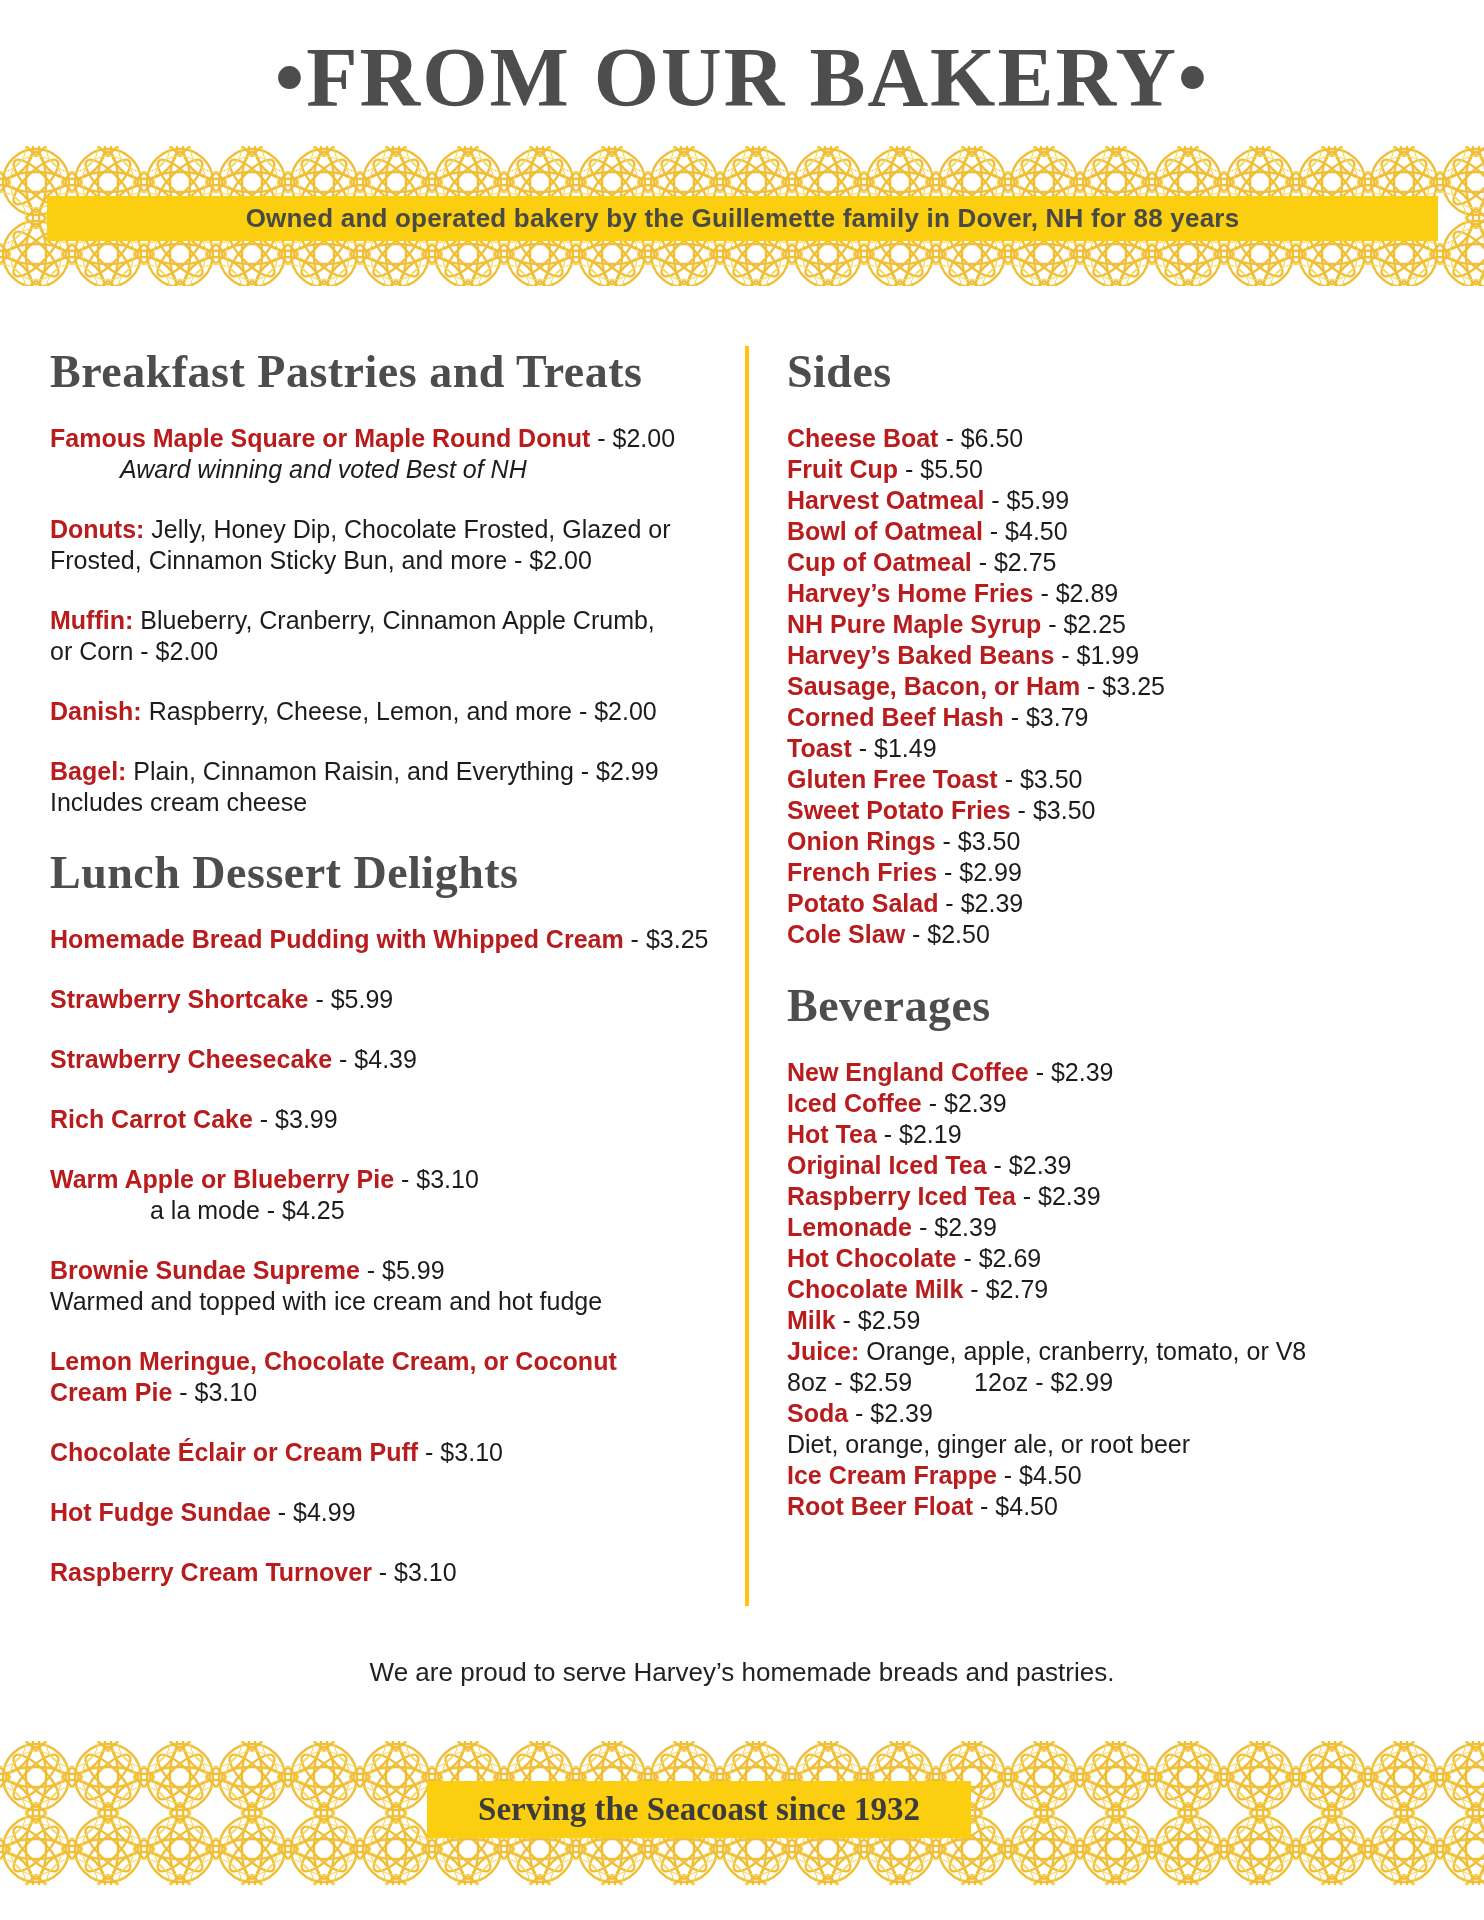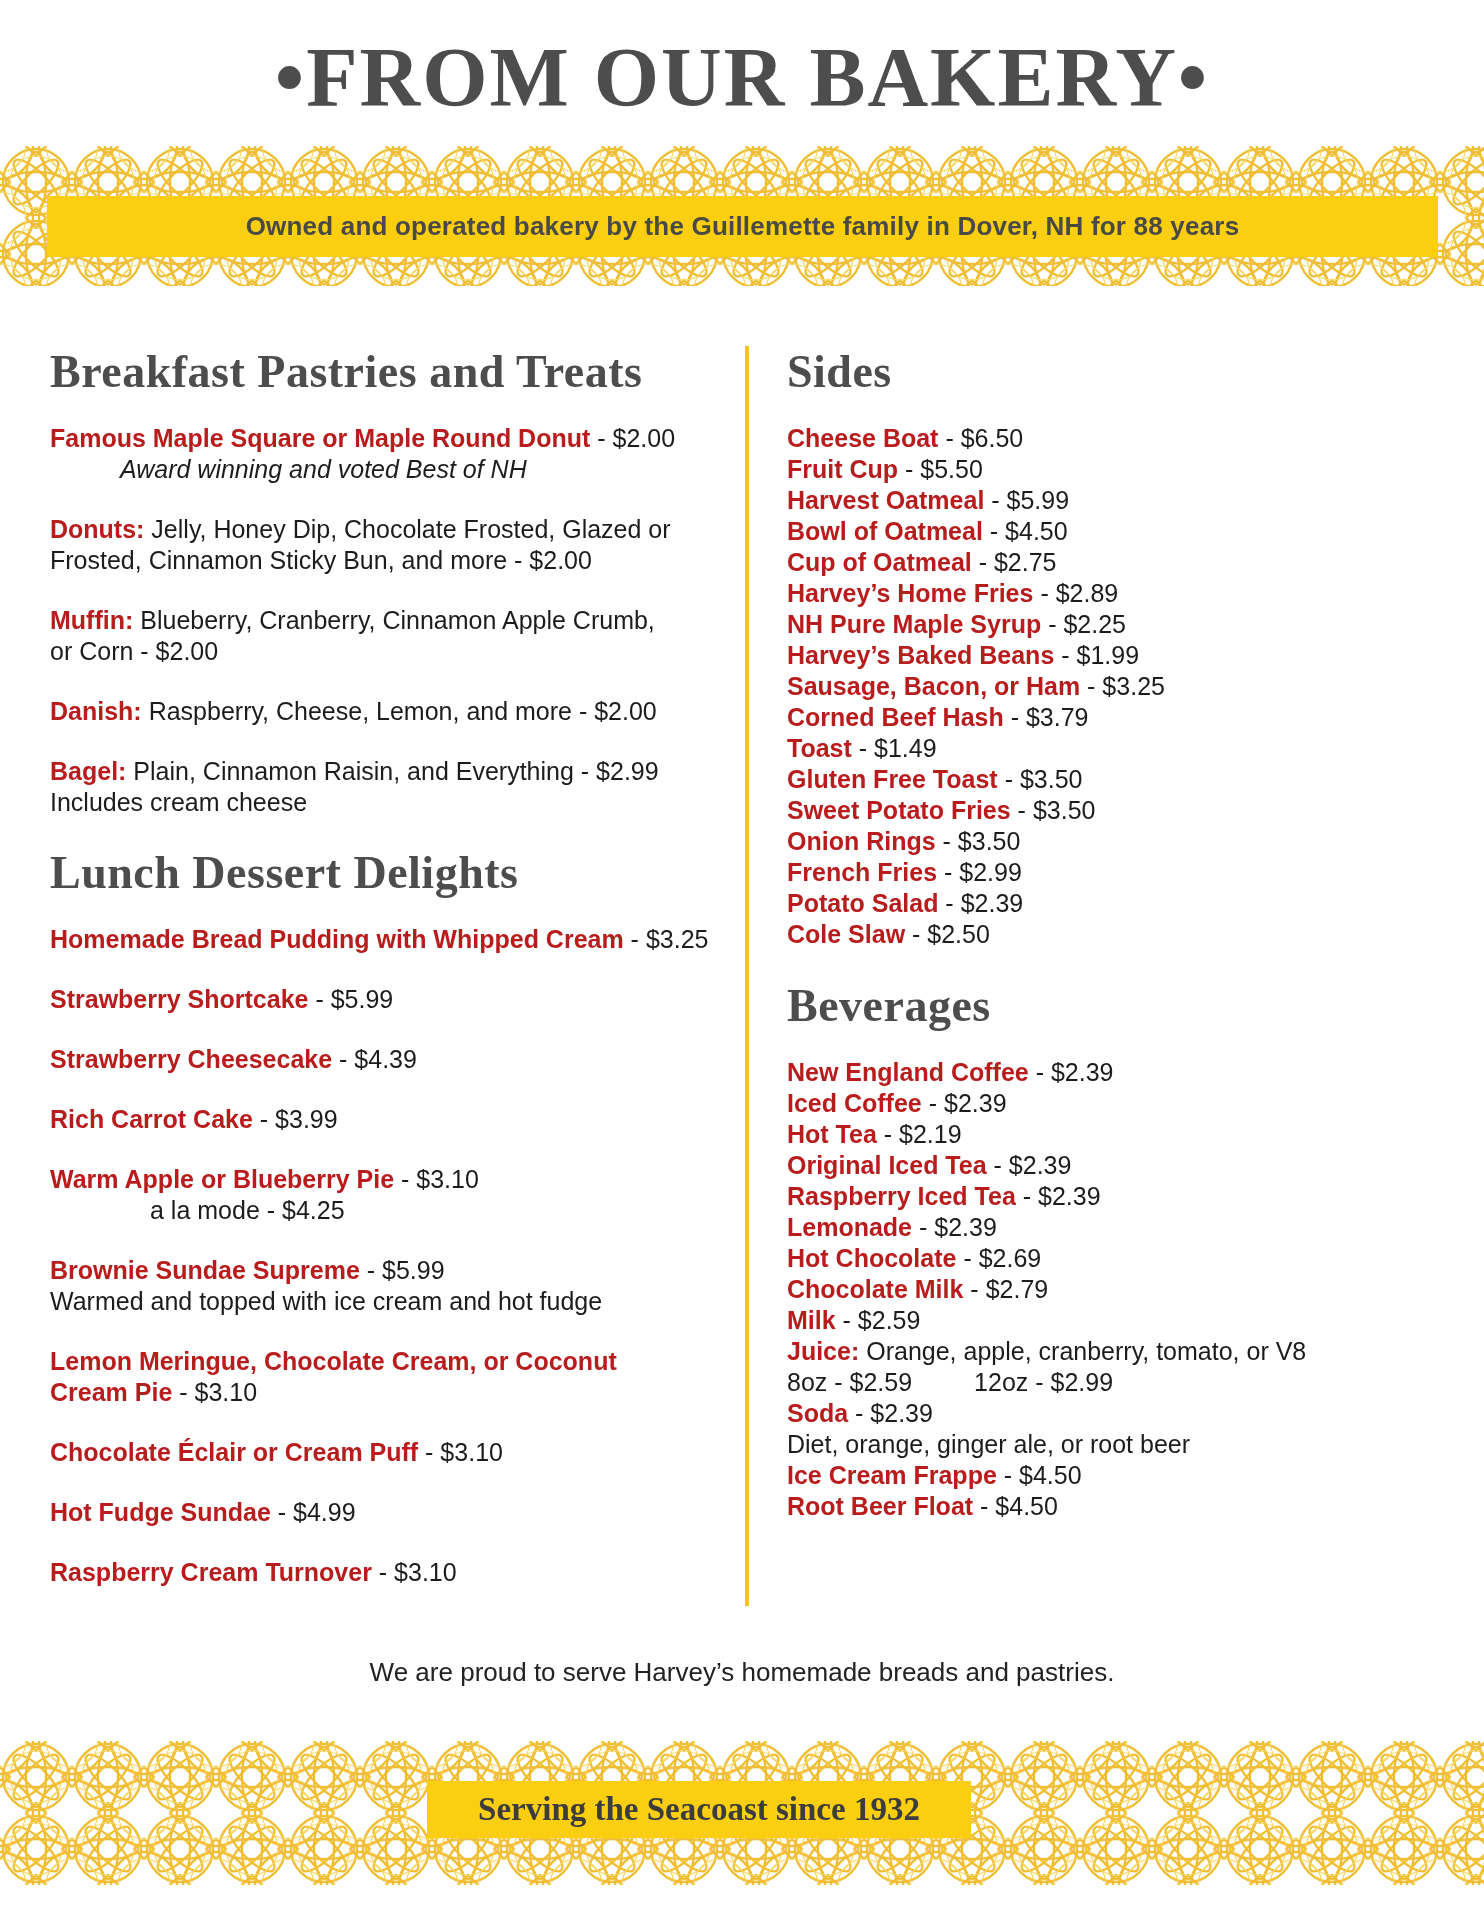--- a/index.html
+++ b/index.html
@@ -25,21 +25,21 @@
   .band-top{height:140px;}
   .band-bottom{height:144px;margin-top:53px;}
   .band svg{display:block;width:100%;height:100%;}
   .lace-stroke{stroke:var(--pattern-gold,#F0BF35);}
   .lace-stroke2{stroke:var(--pattern-gold-light,#F7D55E);}
 
   .band-bar{
     position:absolute;display:flex;align-items:center;justify-content:center;
     background:var(--banner-bar,#FBCE10);
   }
-  .band-bar.top-bar{left:47px;right:46px;top:50px;height:61px;}
+  .band-bar.top-bar{left:47px;right:46px;top:50px;height:45px;}
   .band-bar.bottom-bar{left:427px;width:544px;top:40px;height:57px;}
   .top-bar span{
     font-size:26px;font-weight:700;color:#4A4A44;letter-spacing:.2px;
   }
   .bottom-bar span{
     font-family:"Liberation Serif","DejaVu Serif",serif;
     font-size:33px;font-weight:700;color:#3C3C3C;
   }
 
   

